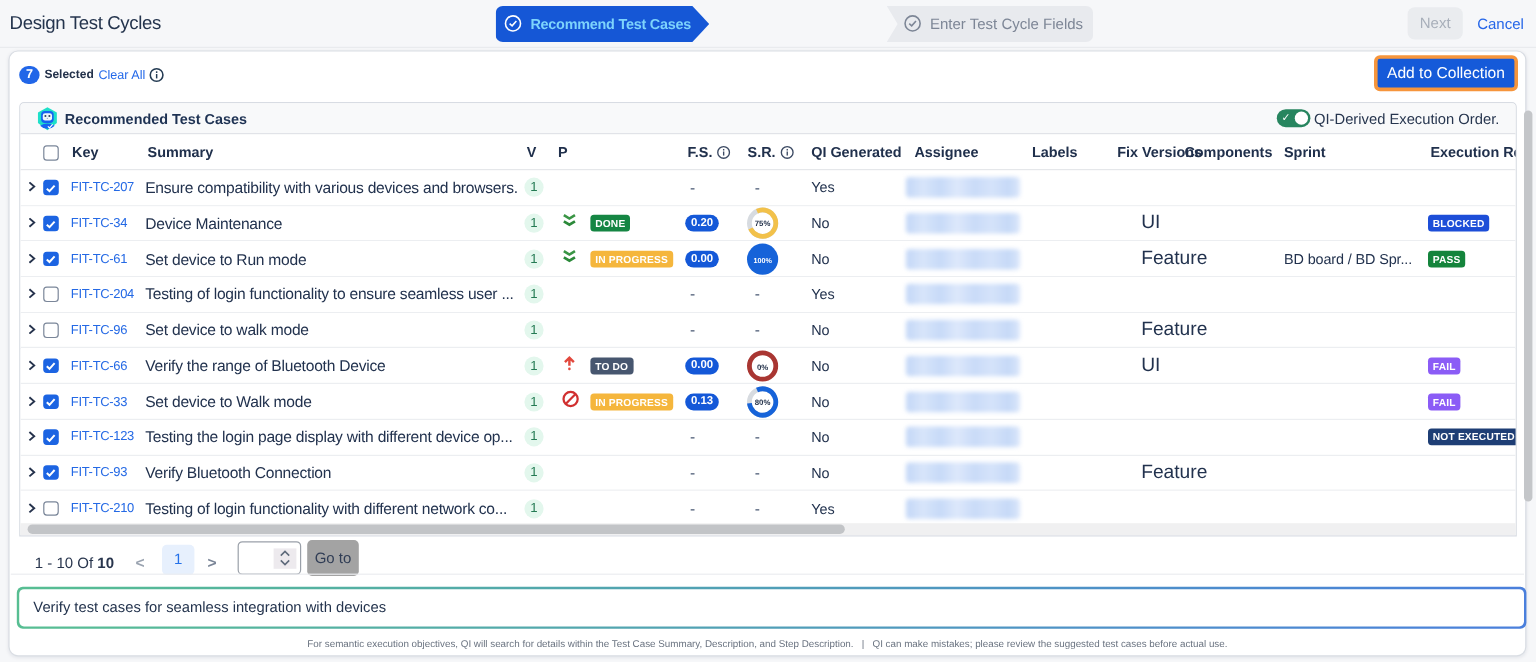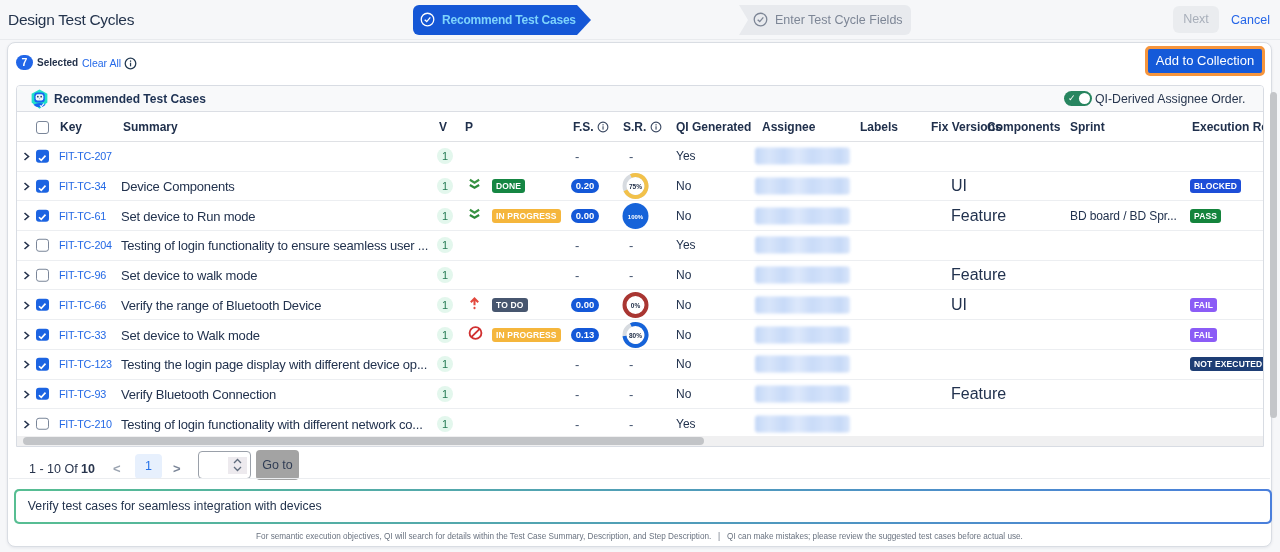--- a/index.html
+++ b/index.html
@@ -143,21 +143,21 @@
             <circle cx="13.9" cy="9.3" r="1" fill="#27405e"></circle>
             <circle cx="12" cy="11.6" r="0.7" fill="#9fb4c8"></circle>
         <path d="M5 18.5 Q12 14.5 19 18.5 Q16 21.5 12 21.5 Q8 21.5 5 18.5 Z" fill="#1465f0"></path>
         <path d="M12.5 19.2 l1.5 1.5 l3-3.4" stroke="#fff" stroke-width="1.2" fill="none"></path>
       </svg></div>
       <div id="tbtitle">Recommended Test Cases</div>
       <div id="toggle">
           <span class="tick">✓</span>
           <span class="knob"></span>
         </div>
-      <div id="toglabel">QI-Derived Assignee Order.</div>
+      <div id="toglabel">QI-Derived Execution Order.</div>
     </div>
 
     <div id="thead">
       <div class="hc" style="left:19px;top:9px;"><span style="display:inline-block;width:12.5px;height:12.5px;border:1.4px solid #7a8699;border-radius:3px;"></span></div>
       <div class="hc" style="left:43px;">Key</div>
       <div class="hc" style="left:106px;">Summary</div>
       <div class="hc" style="left:422px;">V</div>
       <div class="hc" style="left:448px;">P</div>
       <div class="hc" style="left:455px;margin-top:27px;">Status</div>
       <div class="hc" style="left:556px;">F.S. <svg width="12" height="12" viewBox="0 0 16 16" style="vertical-align:-2px">
@@ -181,35 +181,36 @@
 
     <div id="rows">
         <div class="row" style="top:56px;height:29.7px;">
           <span class="cell chev"><svg width="7" height="9" viewBox="0 0 7 9">
               <path d="M1.5 1 L5.5 4.5 L1.5 8" stroke="#26334d" stroke-width="1.6" fill="none"></path>
             </svg></span>
           <span class="cell cb on"><svg width="12.5" height="12.5" viewBox="0 0 15 15">
               <path d="M3.6 7.8 L6.3 10.3 L11.4 4.7" stroke="#fff" stroke-width="2" fill="none"></path>
             </svg></span>
           <span class="cell key">FIT-TC-207</span>
+          <span class="cell sum">Ensure compatibility with various devices and browsers.</span>
           <span class="cell vnum">1</span>
           <span class="cell dash-fs">-</span>
           <span class="cell dash-sr">-</span>
           <span class="cell qi">Yes</span>
           <span class="cell ass"></span>
         </div>
         <div class="row" style="top:85.7px;height:29.7px;">
           <span class="cell chev"><svg width="7" height="9" viewBox="0 0 7 9">
               <path d="M1.5 1 L5.5 4.5 L1.5 8" stroke="#26334d" stroke-width="1.6" fill="none"></path>
             </svg></span>
           <span class="cell cb on"><svg width="12.5" height="12.5" viewBox="0 0 15 15">
               <path d="M3.6 7.8 L6.3 10.3 L11.4 4.7" stroke="#fff" stroke-width="2" fill="none"></path>
             </svg></span>
           <span class="cell key">FIT-TC-34</span>
-          <span class="cell sum">Device Components</span>
+          <span class="cell sum">Device Maintenance</span>
           <span class="cell vnum">1</span>
           <span class="cell pic"><svg width="13" height="14" viewBox="0 0 14 14">
               <path d="M2 2.5 L7 5.5 L12 2.5" stroke="#3a9545" stroke-width="2.4" fill="none"></path>
               <path d="M2 8 L7 11 L12 8" stroke="#2c8a3a" stroke-width="2.4" fill="none"></path>
             </svg></span>
           <span class="cell status st-done">DONE</span>
           <span class="cell fs">0.20</span>
           <span class="cell sr"><svg width="27" height="27">
               <circle cx="13.5" cy="13.5" r="11" fill="#fff" stroke="#d7dbe0" stroke-width="4"></circle>
               <circle cx="13.5" cy="13.5" r="11" fill="none" stroke="#f2c14a" stroke-width="4" stroke-dasharray="51.83627878423158 69.11503837897544" transform="rotate(-115 13.5 13.5)"></circle>

